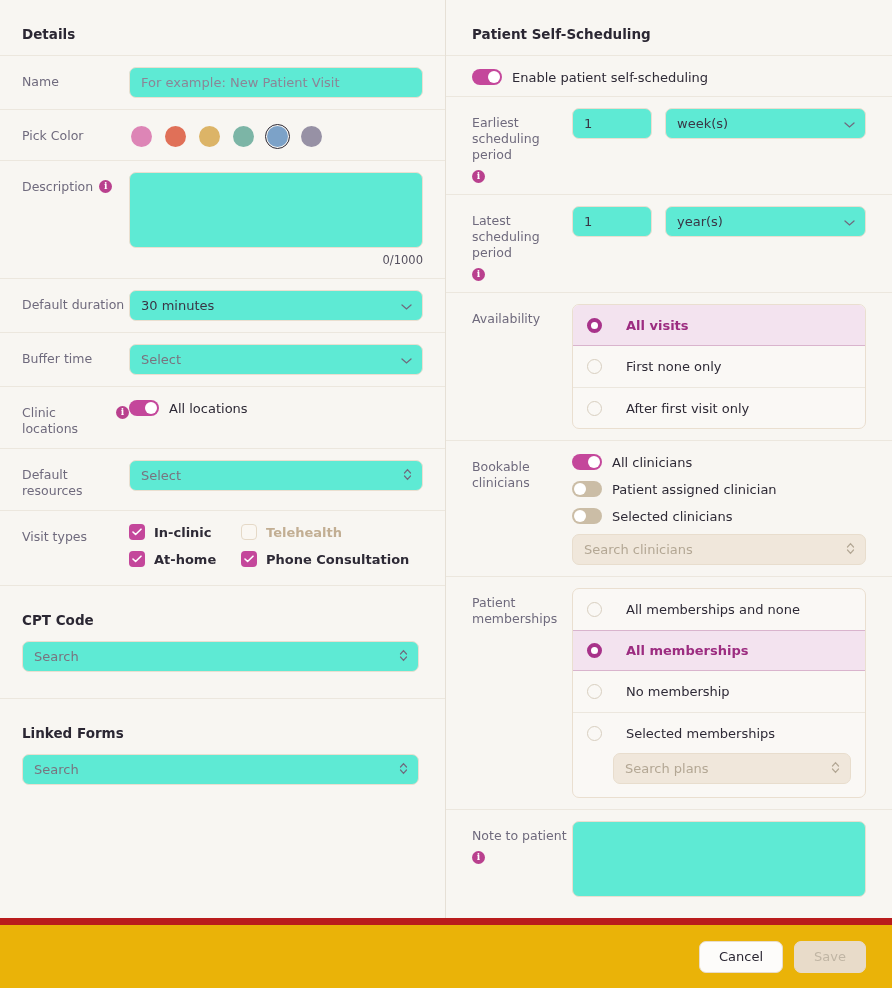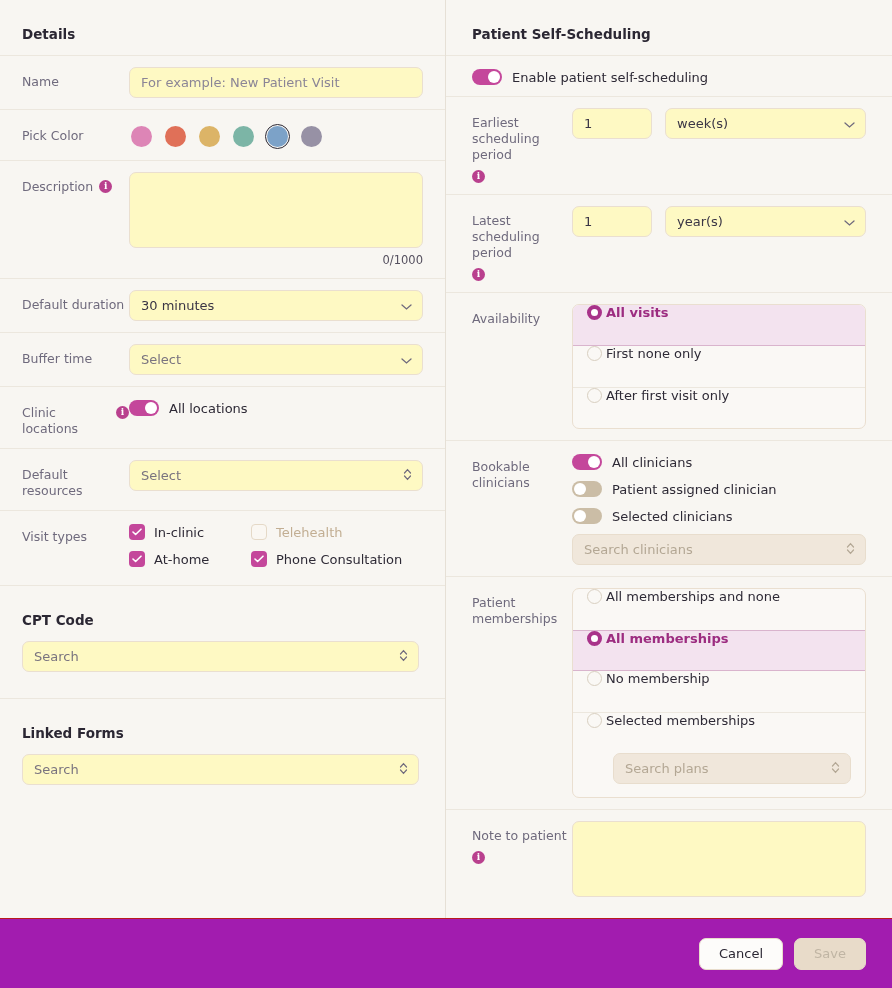--- a/index.html
+++ b/index.html
@@ -114,21 +114,21 @@
     text-align: center;
     font-family: "DejaVu Serif", serif;
     display: inline-block;
     margin-top: 1px;
     cursor: pointer;
   }
 
   
   .txt-input, .select-box, .textarea-box {
     width: 100%;
-    background: #fef9c3;
+    background: #5eead4;
     border: 1px solid #eadfd0;
     border-radius: 7px;
     font-family: "DejaVu Sans", sans-serif;
     font-size: 13px;
     color: #3a3545;
     outline: none;
   }
   .txt-input { height: 31px; padding: 0 11px; }
   .txt-input::placeholder { color: #8b8596; }
 
@@ -207,22 +207,23 @@
     border-radius: 50%;
     background: #fff;
   }
   .toggle.on .knob { left: 16px; }
   .toggle-label { font-size: 13px; color: #2e2a36; }
 
   
   .check-grid {
     display: grid;
     grid-template-columns: 108px auto;
-    gap: 11px 14px;
+    gap: 11px 4px;
     padding-top: 2px;
+    font-weight: bold;
   }
   .check-item { display: flex; align-items: center; gap: 9px; cursor: pointer; }
   .cbox {
     width: 16px; height: 16px;
     border-radius: 4px;
     background: #c4479b;
     display: flex; align-items: center; justify-content: center;
     flex-shrink: 0;
   }
   .cbox.unchecked { background: #faf7f2; border: 1px solid #e5d9c7; }
@@ -231,21 +232,22 @@
 
   
   .radio-card {
     border: 1px solid #eadfd0;
     border-radius: 7px;
     overflow: hidden;
     background: #faf8f5;
   }
   .radio-item {
     display: flex;
-    gap: 4px;
+    align-items: center;
+    gap: 24px;
     padding: 0 14px;
     height: 41px;
     cursor: pointer;
     border-top: 1px solid #ece7de;
   }
   .radio-item:first-child { border-top: none; }
   .radio-item.selected {
     background: #f3e3ef;
     border-top-color: #d9b4cd;
     border-bottom: 1px solid #d9b4cd;
@@ -267,27 +269,27 @@
   .radio-item.selected .radio-label { color: #9c2c80; font-weight: 600; }
 
   .radio-sub {
     padding: 0 14px 13px 40px;
   }
 
   
   .modal-footer {
     height: 70px;
     min-height: 70px;
-    border-top: 1px solid #b91c1c;
+    border-top: 7px solid #b91c1c;
     display: flex;
     align-items: center;
     justify-content: flex-end;
     gap: 11px;
     padding: 0 26px;
-    background: #a21caf;
+    background: #eab308;
   }
   .btn {
     height: 32px;
     padding: 0 19px;
     border-radius: 7px;
     font-family: "DejaVu Sans", sans-serif;
     font-size: 13px;
     cursor: pointer;
     border: 1px solid transparent;
   }

